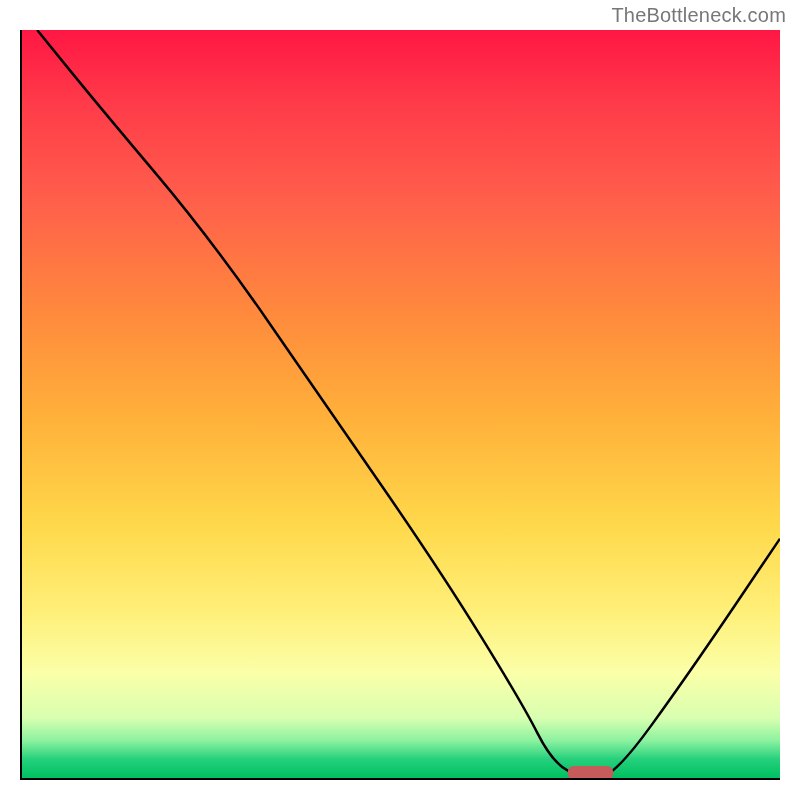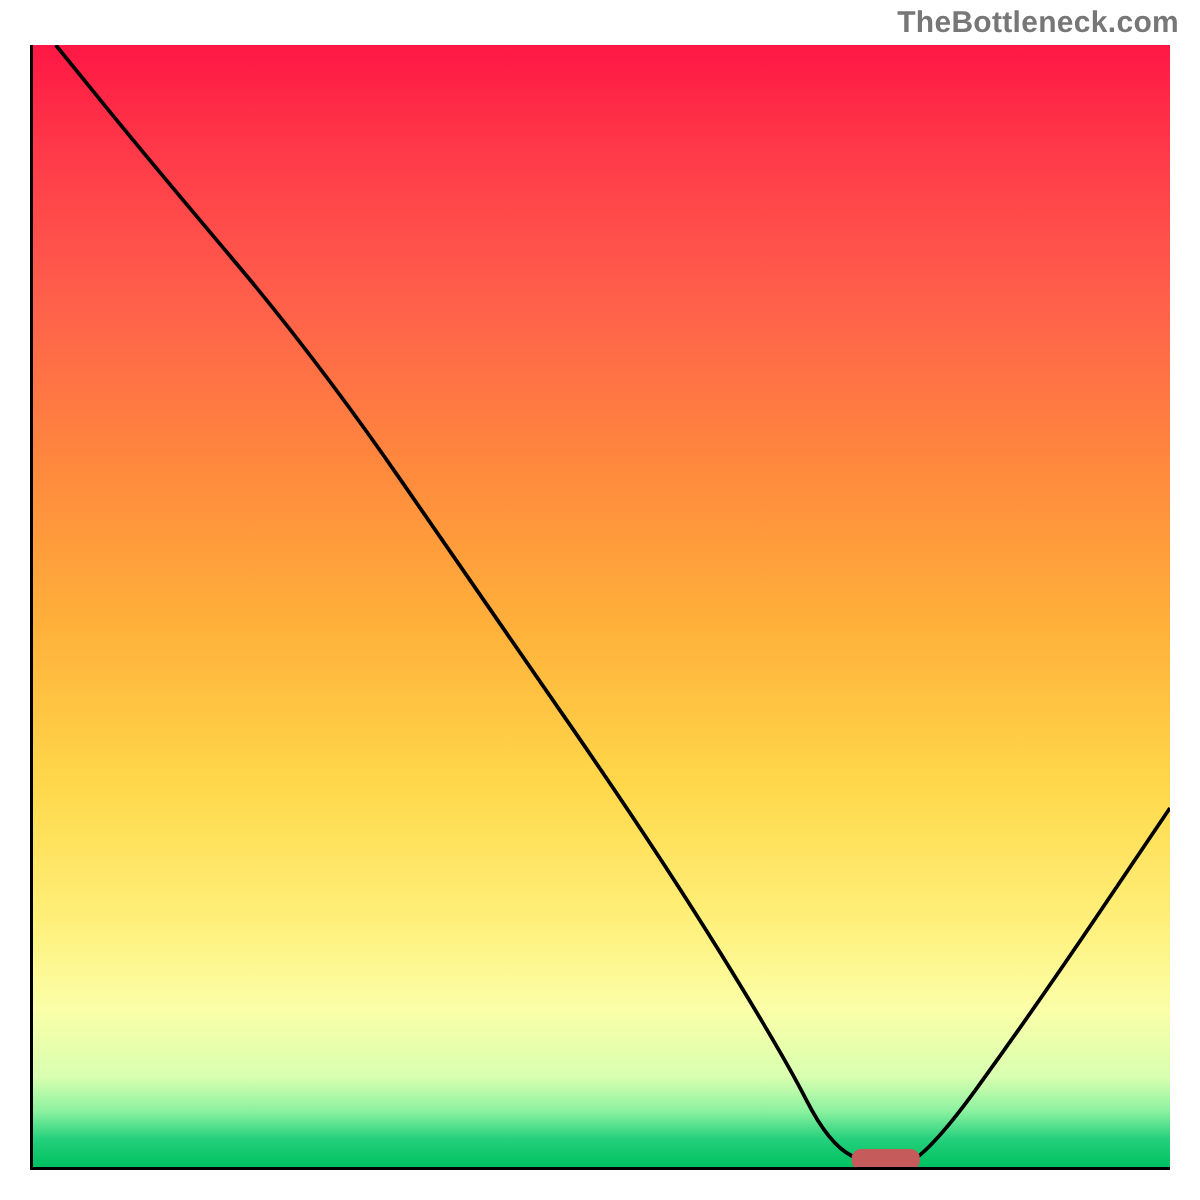--- a/index.html
+++ b/index.html
@@ -61,21 +61,21 @@
   }
   .marker {
     fill: #c65b5b;
     stroke: none;
   }
   .watermark {
     position: absolute;
     top: 4px;
     right: 14px;
     font-size: 20px;
-    font-weight: 700;
+    font-weight: 400;
     color: #777;
     letter-spacing: 0.2px;
     user-select: none;
   }
 </style>
 </head>
 <body>
 
 <div class="chart-wrap">
 

